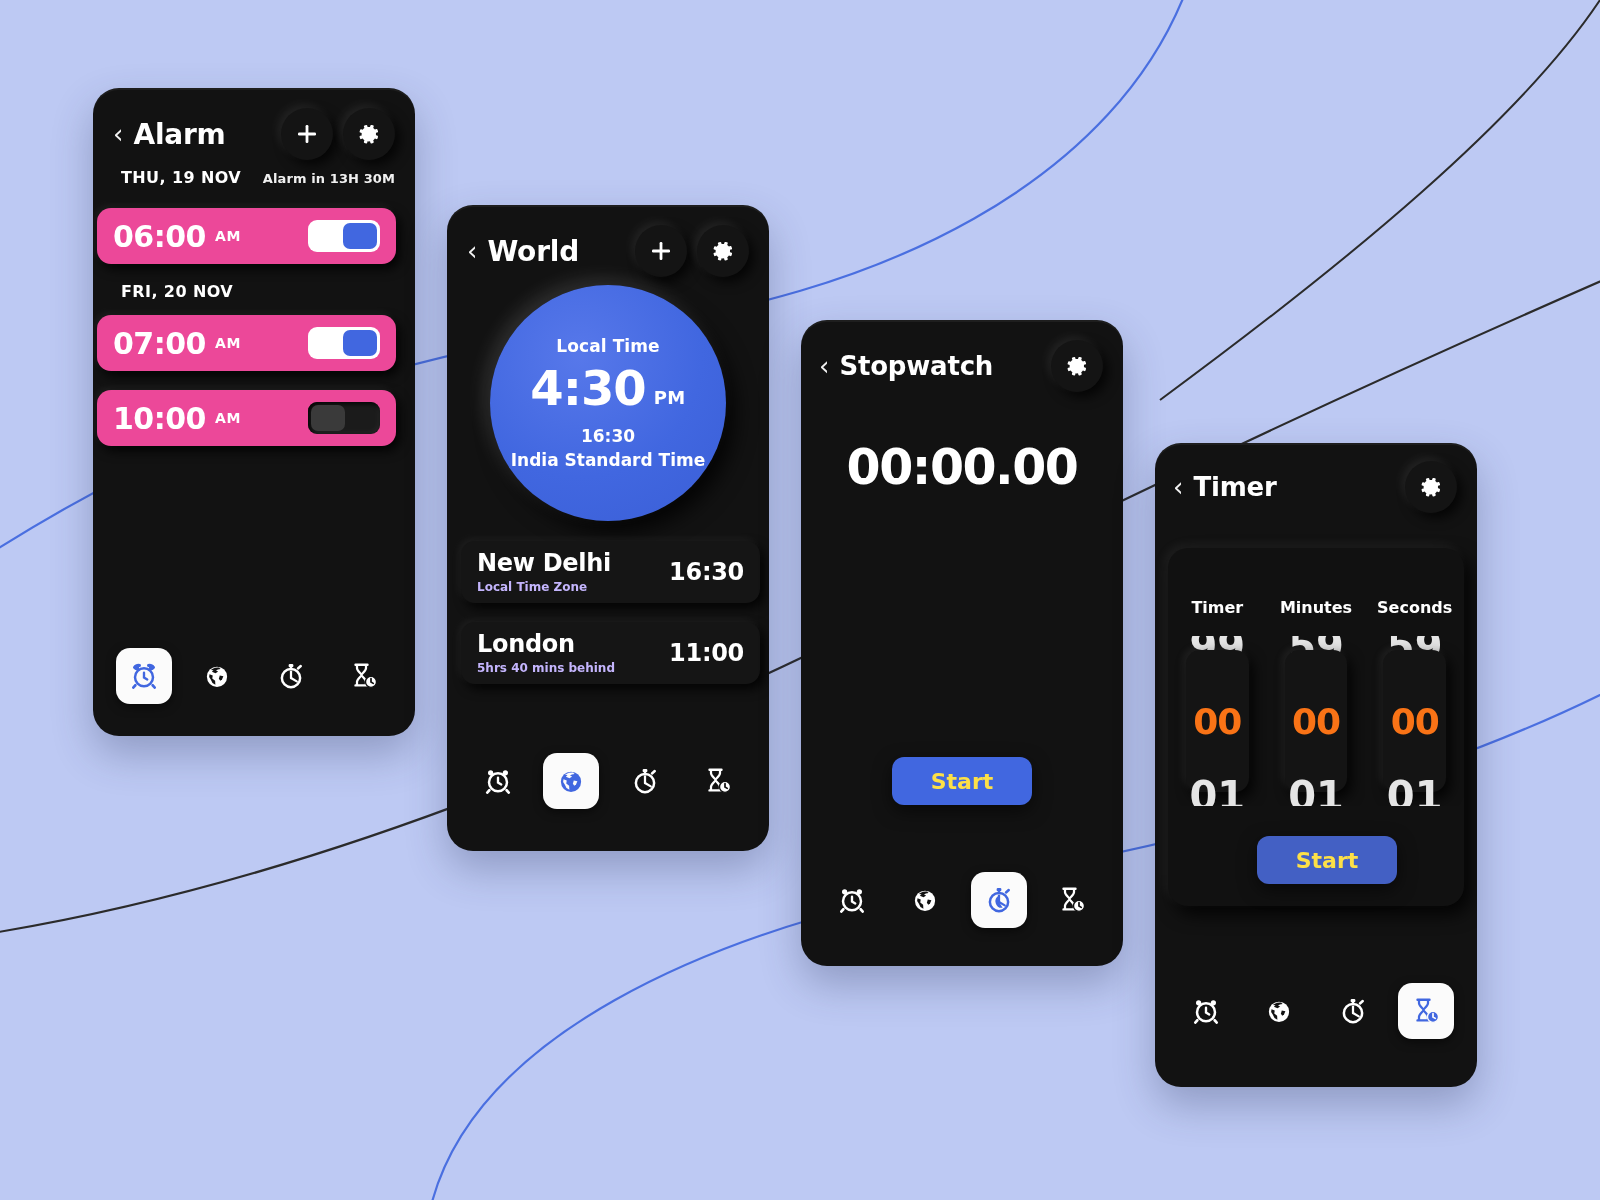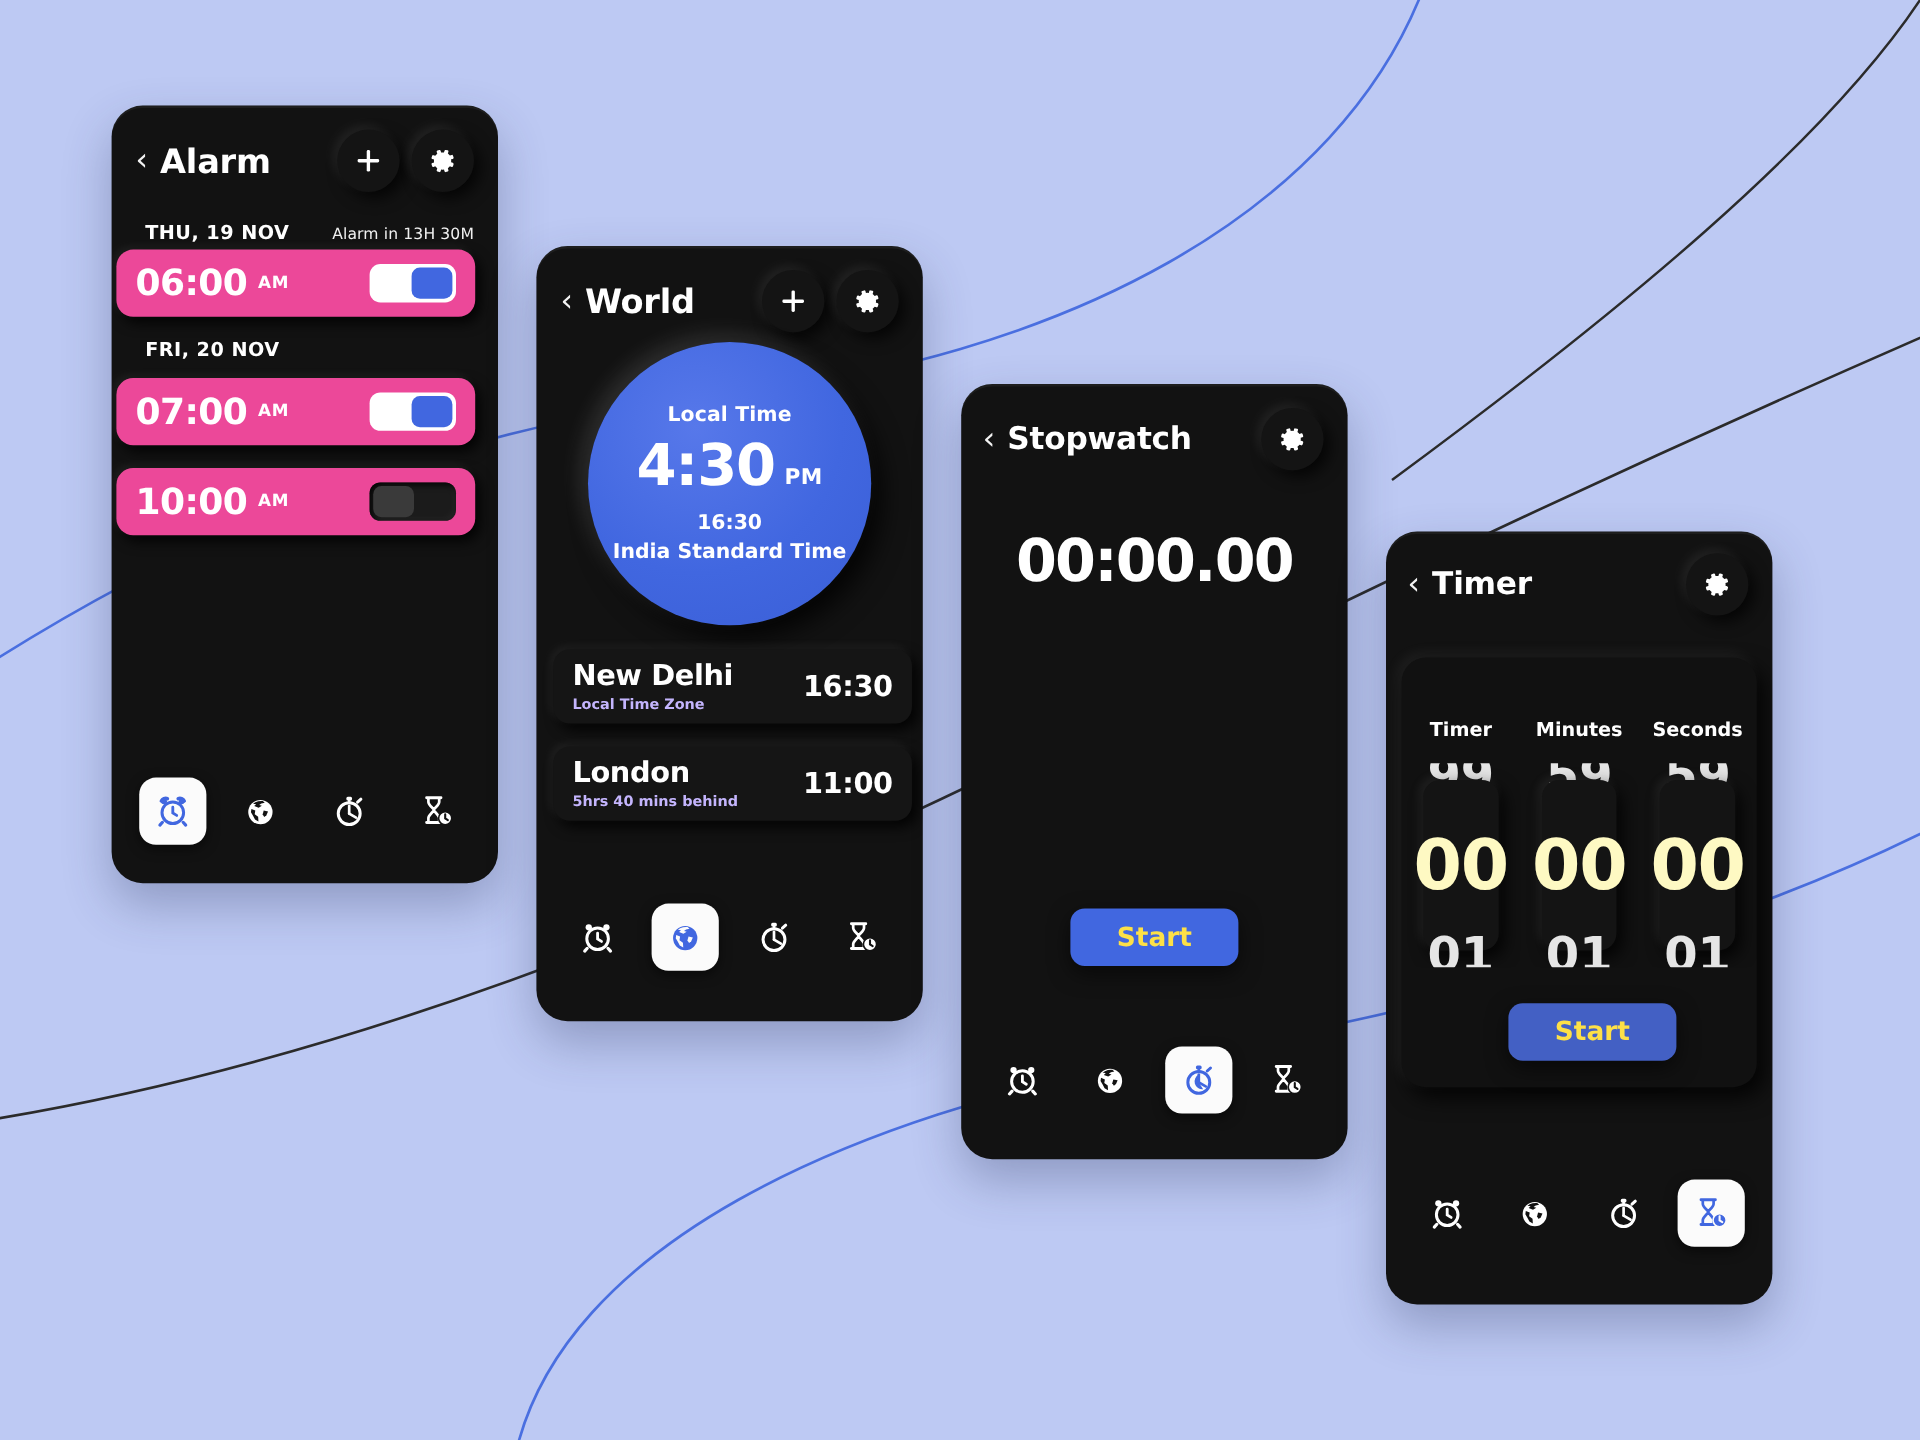--- a/index.html
+++ b/index.html
@@ -45,21 +45,21 @@
   .circ-btn svg{display:block;}
 
   
   #alarm-card{left:93px;top:88px;width:322px;height:648px;}
   #alarm-card .hdr{top:20px;left:20px;right:20px;}
   #alarm-card .hdr-title{font-size:28px;}
   .alarm-daterow{
     position:absolute;display:flex;align-items:baseline;left:28px;right:20px;
   }
   .alarm-date{font-size:16px;font-weight:600;letter-spacing:.4px;color:#fff;}
-  .alarm-sub{margin-left:auto;font-size:13px;font-weight:400;color:#f0f0f0;letter-spacing:.1px;}
+  .alarm-sub{margin-left:auto;font-size:13px;font-weight:700;color:#f0f0f0;letter-spacing:.1px;}
   .alarm-row{
     position:absolute;left:4px;width:267px;height:56px;
     background:#ec4899;border-radius:14px;
     display:flex;align-items:center;padding:0 16px;
     box-shadow: -3px -3px 8px rgba(255,255,255,.055),
                  4px 5px 11px rgba(0,0,0,.85);
   }
   .alarm-time{font-size:30px;font-weight:700;letter-spacing:-.5px;}
   .alarm-ampm{font-size:14px;font-weight:700;margin-left:9px;letter-spacing:.6px;}
   .toggle{
@@ -140,21 +140,21 @@
   }
   .p-prev{top:-10px;}
   .p-next{bottom:-10px;}
   .p-cur-wrap{
     position:absolute;left:18px;right:18px;top:14px;bottom:14px;
     background:#141414;border-radius:14px;
     display:flex;align-items:center;justify-content:center;
     box-shadow: -3px -3px 9px rgba(255,255,255,.07),
                  4px 6px 14px rgba(0,0,0,.9);
   }
-  .p-cur{font-size:58px;font-weight:700;letter-spacing:-1px;color:#fef9c3;}
+  .p-cur{font-size:36px;font-weight:700;letter-spacing:-1px;color:#f97316;}
   #timer-start{left:89px;top:288px;width:140px;height:48px;font-size:22px;background:#4360c4;}
 
   
   .nav{
     position:absolute;left:0;right:0;display:flex;align-items:center;
     justify-content:space-around;padding:0 14px;box-sizing:border-box;
   }
   .nav-item{
     width:56px;height:56px;border-radius:14px;
     display:flex;align-items:center;justify-content:center;
@@ -188,21 +188,21 @@
         </div>
         <div class="circ-btn">
           <svg width="24" height="24" viewBox="0 0 24 24">
             <path fill="#fff" d="M12 8.2a3.8 3.8 0 1 0 0 7.6 3.8 3.8 0 0 0 0-7.6zm0 5.6a1.8 1.8 0 1 1 0-3.6 1.8 1.8 0 0 1 0 3.6z"></path>
             <path fill="#fff" d="M20.4 13.6l-1.5-.4a7 7 0 0 0 0-2.4l1.5-.4a.9.9 0 0 0 .6-1.1l-.5-1.6a.9.9 0 0 0-1.1-.6l-1.5.5a7 7 0 0 0-1.7-1.7l.5-1.5a.9.9 0 0 0-.6-1.1L14.5 3a.9.9 0 0 0-1.1.6l-.4 1.5a7 7 0 0 0-2.4 0L10.2 3.6A.9.9 0 0 0 9.1 3l-1.6.5a.9.9 0 0 0-.6 1.1l.5 1.5a7 7 0 0 0-1.7 1.7l-1.5-.5a.9.9 0 0 0-1.1.6L2.6 9.5a.9.9 0 0 0 .6 1.1l1.5.4a7 7 0 0 0 0 2.4l-1.5.4a.9.9 0 0 0-.6 1.1l.5 1.6a.9.9 0 0 0 1.1.6l1.5-.5a7 7 0 0 0 1.7 1.7l-.5 1.5a.9.9 0 0 0 .6 1.1l1.6.5a.9.9 0 0 0 1.1-.6l.4-1.5a7 7 0 0 0 2.4 0l.4 1.5a.9.9 0 0 0 1.1.6l1.6-.5a.9.9 0 0 0 .6-1.1l-.5-1.5a7 7 0 0 0 1.7-1.7l1.5.5a.9.9 0 0 0 1.1-.6l.5-1.6a.9.9 0 0 0-.6-1.1z"></path>
           </svg>
         </div>
       </div>
     </div>
 
-    <div class="alarm-daterow" style="top:96px;text-align:center;">
+    <div class="alarm-daterow" style="top:80px;text-align:center;">
       <span class="alarm-date">THU, 19 NOV</span>
       <span class="alarm-sub">Alarm in 13H 30M</span>
     </div>
     <div class="alarm-row" style="top:120px;">
       <span class="alarm-time">06:00</span>
       <span class="alarm-ampm">AM</span>
       <div class="toggle on">
           <div class="knob"></div>
         </div>
     </div>

